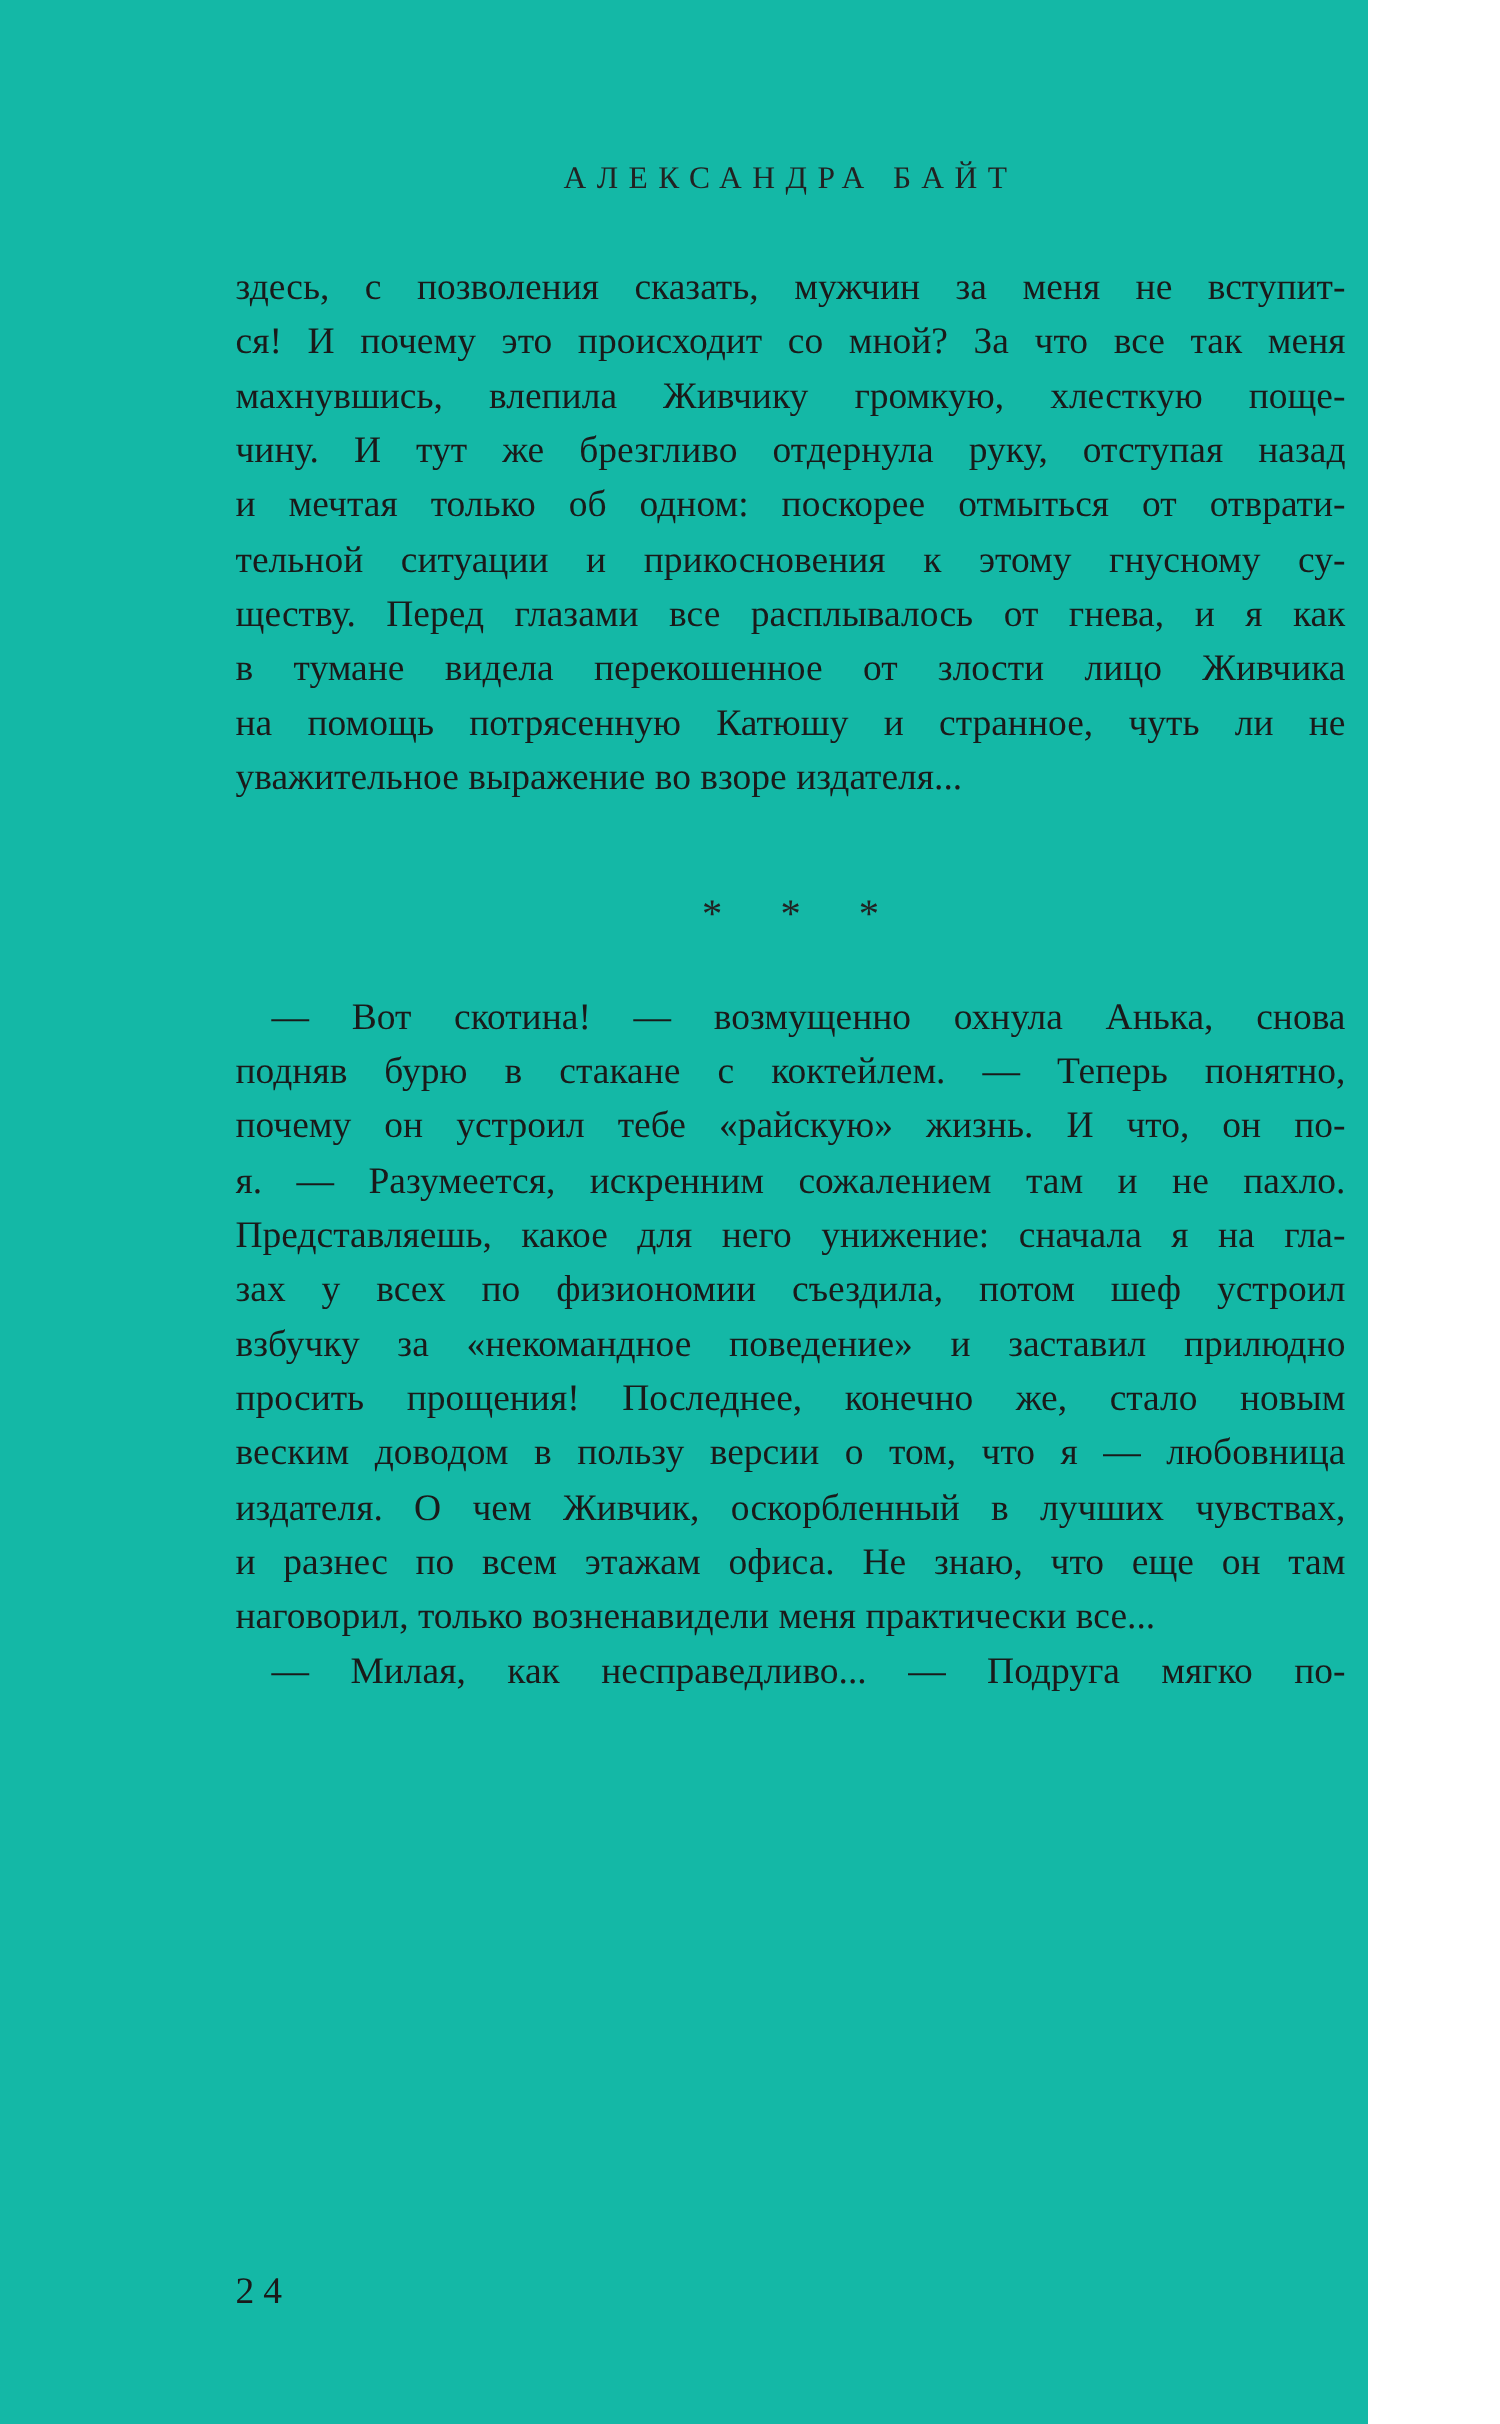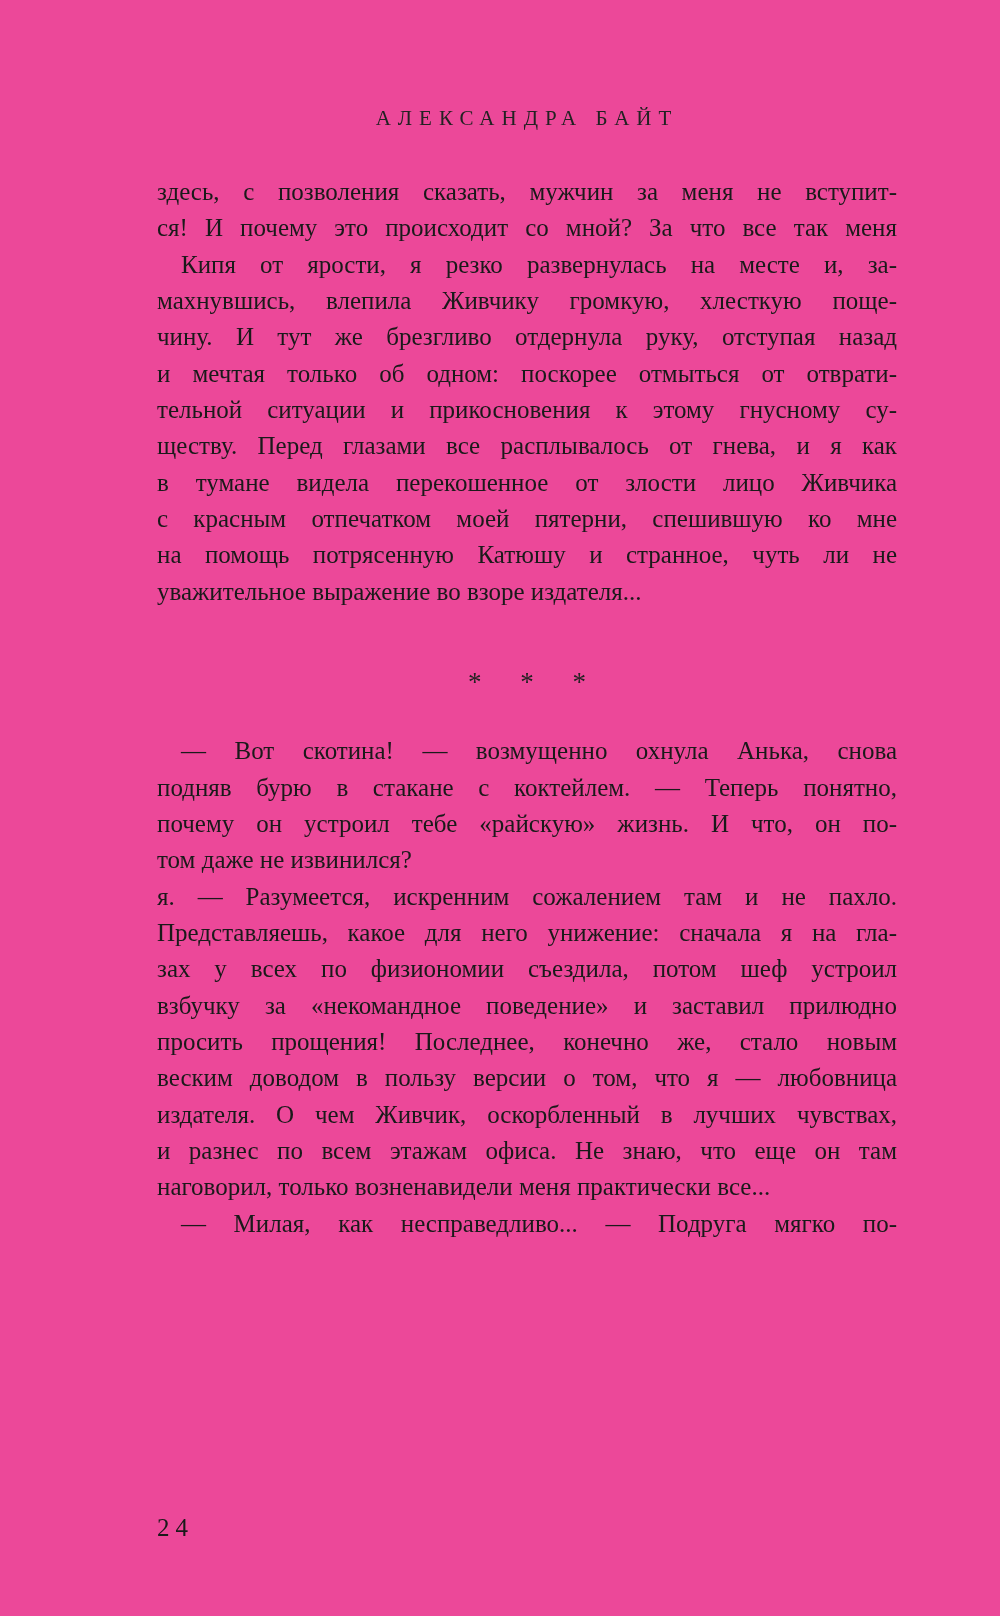--- a/index.html
+++ b/index.html
@@ -2,23 +2,23 @@
 <html><head>
 <meta charset="utf-8">
 <style>
   html, body {
     margin: 0;
     padding: 0;
     background: #ffffff;
   }
   .page {
     position: relative;
-    width: 1000px;
+    width: 912px;
     height: 1616px;
-    background: #ec4899;
+    background: #14b8a6;
     font-family: "Liberation Serif", "DejaVu Serif", serif;
     color: #1a1a1a;
     overflow: hidden;
   }
   .running-header {
     position: absolute;
     top: 106px;
     left: 157px;
     width: 740px;
     text-align: center;
@@ -80,39 +80,36 @@
   <div class="running-header">АЛЕКСАНДРА БАЙТ</div>
 
   <div class="text-column">
 
     <div class="para">
       <div class="line">здесь, с позволения сказать, мужчин за меня не вступит-</div>
       <div class="line">ся! И почему это происходит со мной? За что все так меня</div>
     </div>
 
     <div class="para">
-      <div class="line indent">Кипя от ярости, я резко развернулась на месте и, за-</div>
       <div class="line">махнувшись, влепила Живчику громкую, хлесткую поще-</div>
       <div class="line">чину. И тут же брезгливо отдернула руку, отступая назад</div>
       <div class="line">и мечтая только об одном: поскорее отмыться от отврати-</div>
       <div class="line">тельной ситуации и прикосновения к этому гнусному су-</div>
       <div class="line">ществу. Перед глазами все расплывалось от гнева, и я как</div>
       <div class="line">в тумане видела перекошенное от злости лицо Живчика</div>
-      <div class="line">с красным отпечатком моей пятерни, спешившую ко мне</div>
       <div class="line">на помощь потрясенную Катюшу и странное, чуть ли не</div>
       <div class="line end">уважительное выражение во взоре издателя...</div>
     </div>
 
     <div class="separator">* * *</div>
 
     <div class="para">
       <div class="line indent">— Вот скотина! — возмущенно охнула Анька, снова</div>
       <div class="line">подняв бурю в стакане с коктейлем. — Теперь понятно,</div>
       <div class="line">почему он устроил тебе «райскую» жизнь. И что, он по-</div>
-      <div class="line end">том даже не извинился?</div>
     </div>
 
     <div class="para">
       <div class="line">я. — Разумеется, искренним сожалением там и не пахло.</div>
       <div class="line">Представляешь, какое для него унижение: сначала я на гла-</div>
       <div class="line">зах у всех по физиономии съездила, потом шеф устроил</div>
       <div class="line">взбучку за «некомандное поведение» и заставил прилюдно</div>
       <div class="line">просить прощения! Последнее, конечно же, стало новым</div>
       <div class="line">веским доводом в пользу версии о том, что я — любовница</div>
       <div class="line">издателя. О чем Живчик, оскорбленный в лучших чувствах,</div>

